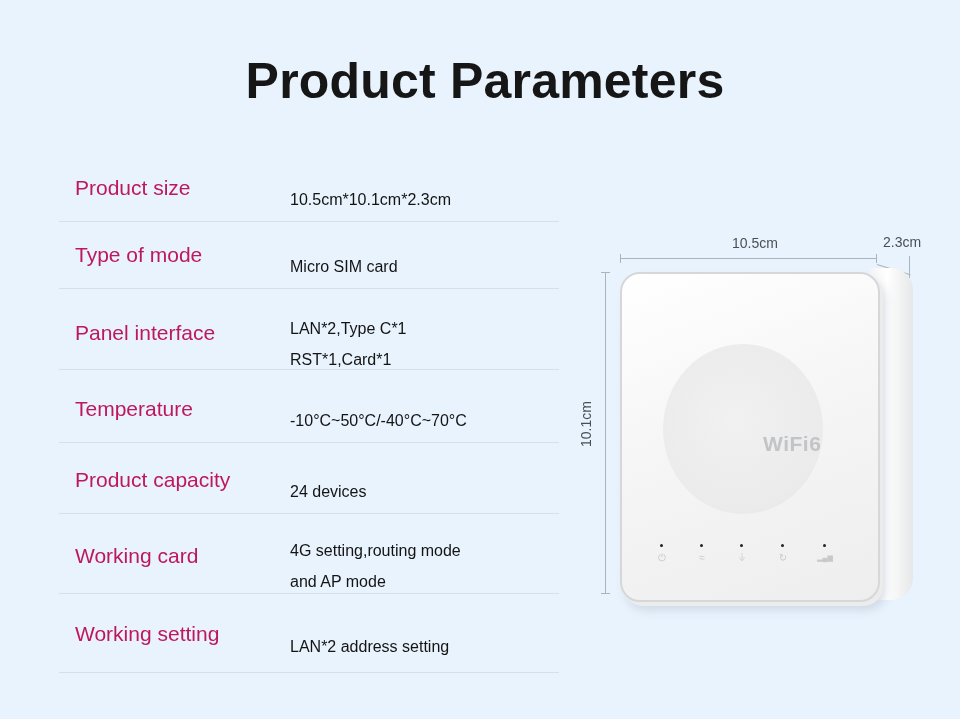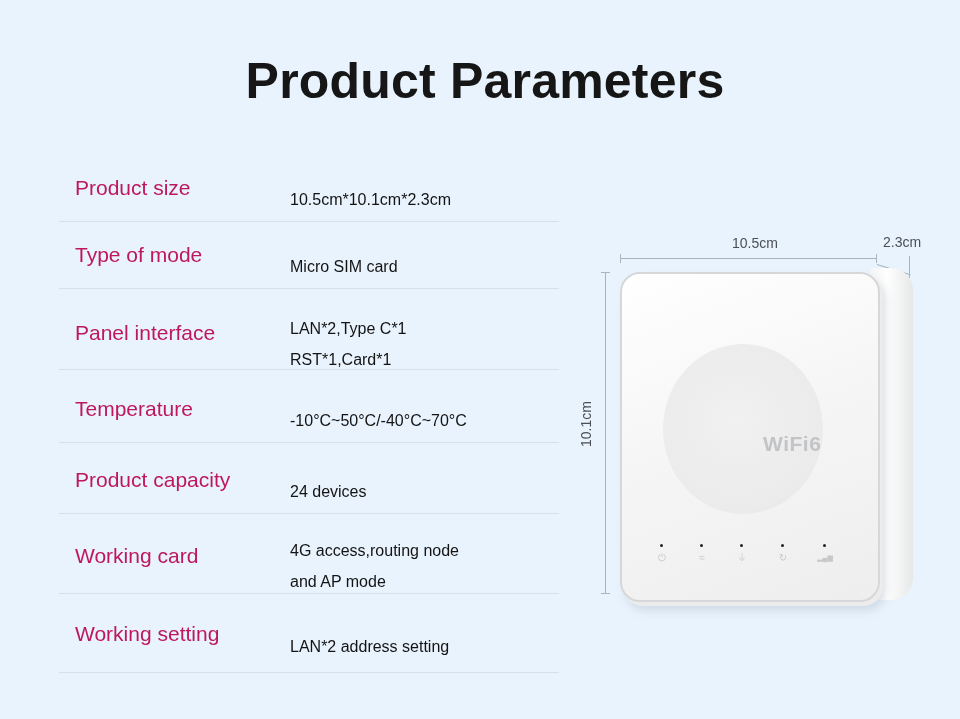--- a/index.html
+++ b/index.html
@@ -83,21 +83,21 @@
     <span class="value" style="top:1px">-10°C~50°C/-40°C~70°C</span>
     <div class="divider" style="top:50px"></div>
   </div>
   <div class="row" style="top:464px">
     <span class="label" style="top:4px">Product capacity</span>
     <span class="value" style="top:0px">24 devices</span>
     <div class="divider" style="top:49px"></div>
   </div>
   <div class="row" style="top:523px">
     <span class="label" style="top:21px">Working card</span>
-    <span class="value" style="top:0px">4G access,routing node</span>
+    <span class="value" style="top:0px">4G setting,routing mode</span>
     <span class="value" style="top:31px">and AP mode</span>
     <div class="divider" style="top:70px"></div>
   </div>
   <div class="row" style="top:618px">
     <span class="label" style="top:4px">Working setting</span>
     <span class="value" style="top:1px">LAN*2 address setting</span>
     <div class="divider" style="top:54px"></div>
   </div>
 </div>
 

